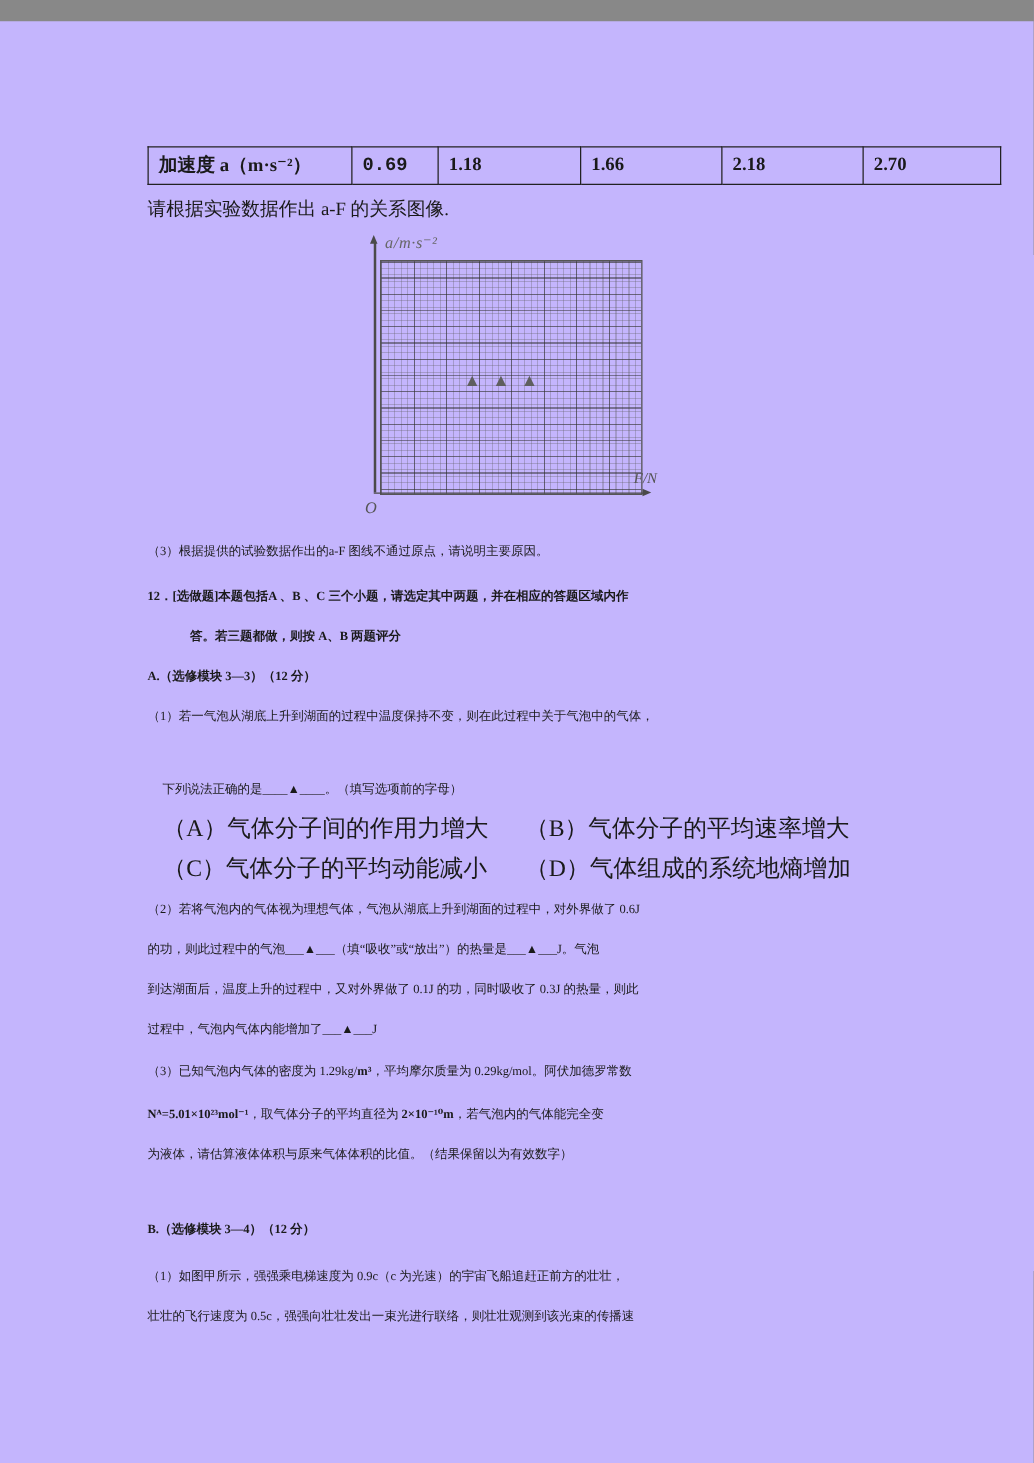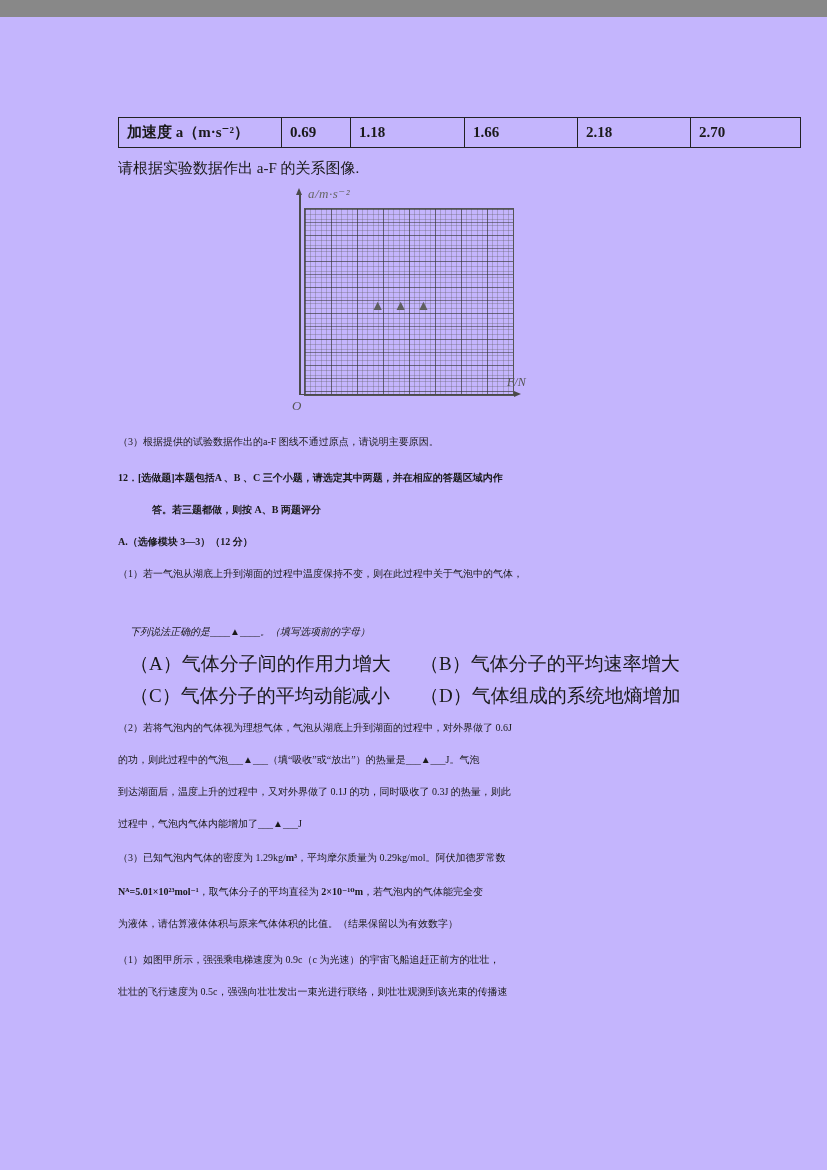--- a/index.html
+++ b/index.html
@@ -18,37 +18,37 @@
   .data-table{border-collapse:collapse;width:592px;table-layout:fixed;}
   .data-table td{
     border:1.5px solid #222;
     height:29px;
     padding:0 8px;
     font-size:15px;
     font-weight:600;
     white-space:nowrap;
     overflow:hidden;
   }
-  .c0{width:146px;} .c1{width:52px;} .c2{width:97px;}
+  .c0{width:146px;} .c1{width:52px;font-family:Liberation Mono, monospace;} .c2{width:97px;}
   .c3{width:96px;}  .c4{width:96px;} .c5{width:93px;}
   
   .line{
     font-size:10px;
     line-height:32px;
     height:32px;
     white-space:nowrap;
   }
   .bold{font-weight:700;}
   .b{font-weight:700;text-align:right;}
   .indent34{padding-left:34px;}
   .indent12{padding-left:12px;}
   .opt-row{display:flex;height:32px;}
   .opt-row .opt{font-size:19px;line-height:32px;white-space:nowrap;}
   .opt-left{width:302px;padding-left:12px;box-sizing:border-box;}
-  .mt26{margin-top:26px;font-style:italic;}
+  .mt26{margin-top:26px;}
   .mt4{margin-top:4px;}
   .mt2{margin-top:2px;}
   .caption{margin-top:8px;font-size:15px;line-height:24px;height:24px;}
   
   .graph{
     position:relative;
     width:232px;height:228px;
     margin:6px 0 12px 172px;
   }
   .ylabel{
@@ -161,16 +161,17 @@
 
   <div class="line">（2）若将气泡内的气体视为理想气体，气泡从湖底上升到湖面的过程中，对外界做了 0.6J</div>
   <div class="line">的功，则此过程中的气泡___▲___（填“吸收”或“放出”）的热量是___▲___J。气泡</div>
   <div class="line">到达湖面后，温度上升的过程中，又对外界做了 0.1J 的功，同时吸收了 0.3J 的热量，则此</div>
   <div class="line">过程中，气泡内气体内能增加了___▲___J</div>
 
   <div class="line mt2"><span>（3）已知气泡内气体的密度为 1.29kg/</span><span class="b">m³</span><span>，平均摩尔质量为 0.29kg/mol。阿伏加德罗常数</span></div>
   <div class="line mt2"><span class="b">Nᴬ=5.01×10²³mol⁻¹</span><span>，取气体分子的平均直径为 </span><span class="b">2×10⁻¹⁰m</span><span>，若气泡内的气体能完全变</span></div>
   <div class="line">为液体，请估算液体体积与原来气体体积的比值。（结果保留以为有效数字）</div>
 
+  <div class="line bold mt26" style="height:36px;line-height:36px;">B.（选修模块 3—4）（12 分）</div>
   <div class="line mt4">（1）如图甲所示，强强乘电梯速度为 0.9c（c 为光速）的宇宙飞船追赶正前方的壮壮，</div>
   <div class="line">壮壮的飞行速度为 0.5c，强强向壮壮发出一束光进行联络，则壮壮观测到该光束的传播速</div>
 
 </div>
 
 </body></html>

